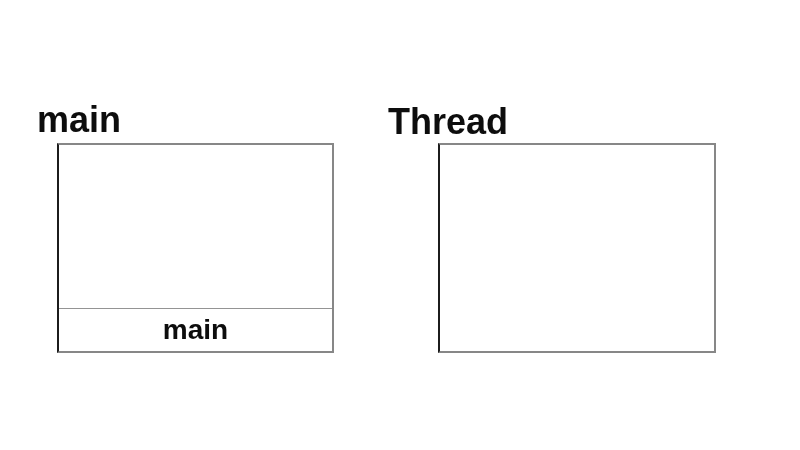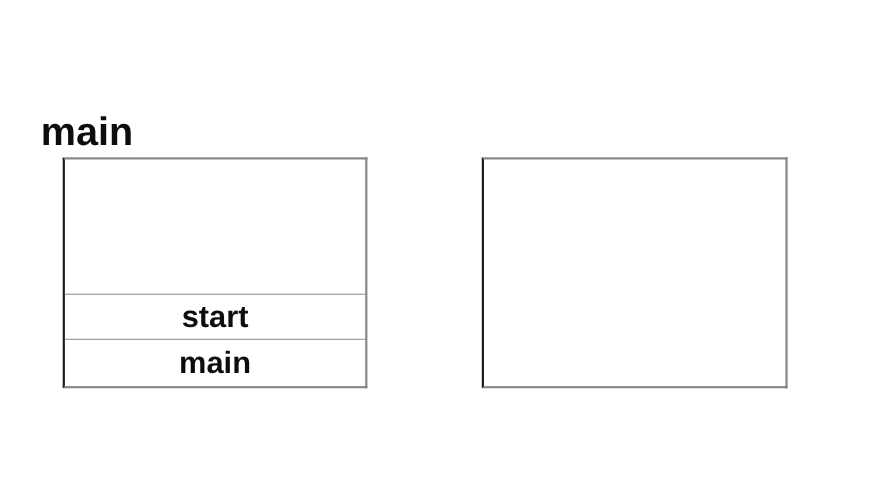--- a/index.html
+++ b/index.html
@@ -62,22 +62,22 @@
 </style>
 </head>
 <body>
 
 <div class="canvas">
 
   <h2 class="group-title title-main">main</h2>
 
   <div class="frame-box box-main">
     <div class="stack-empty"></div>
-    <div class="stack-row row-start">start</div>
     <div class="stack-row row-main">main</div>
   </div>
 
+  <h2 class="group-title title-thread">Thread</h2>
 
   <div class="frame-box box-thread">
     <div class="stack-empty"></div>
   </div>
 
 </div>
 
 </body></html>

